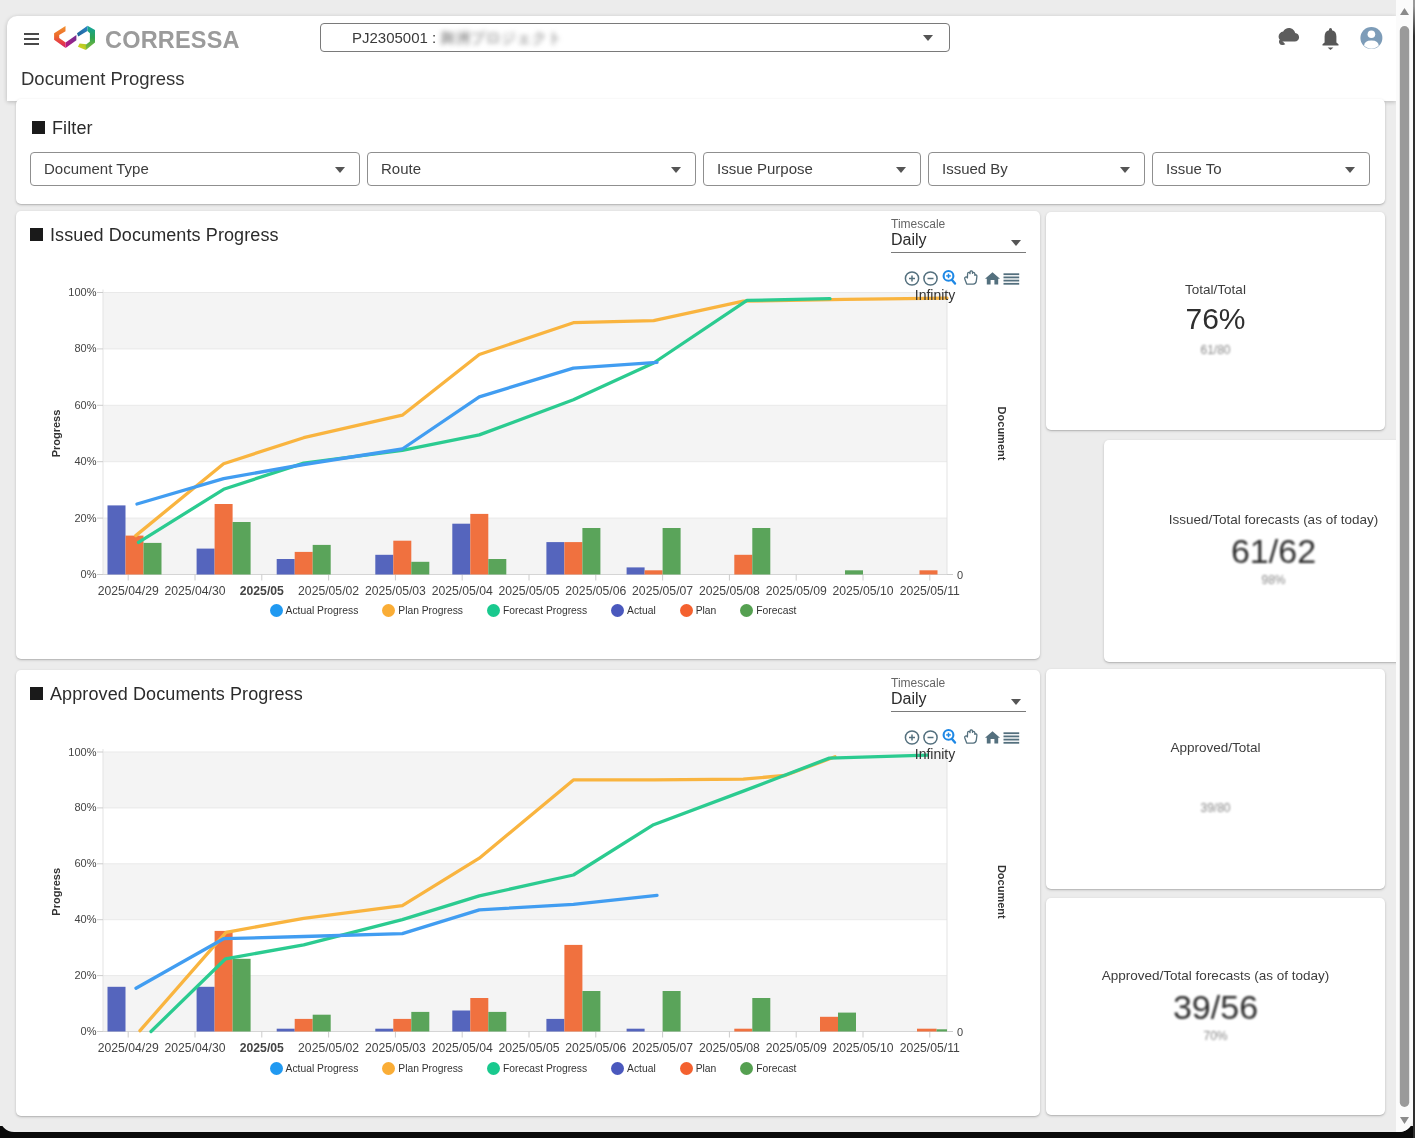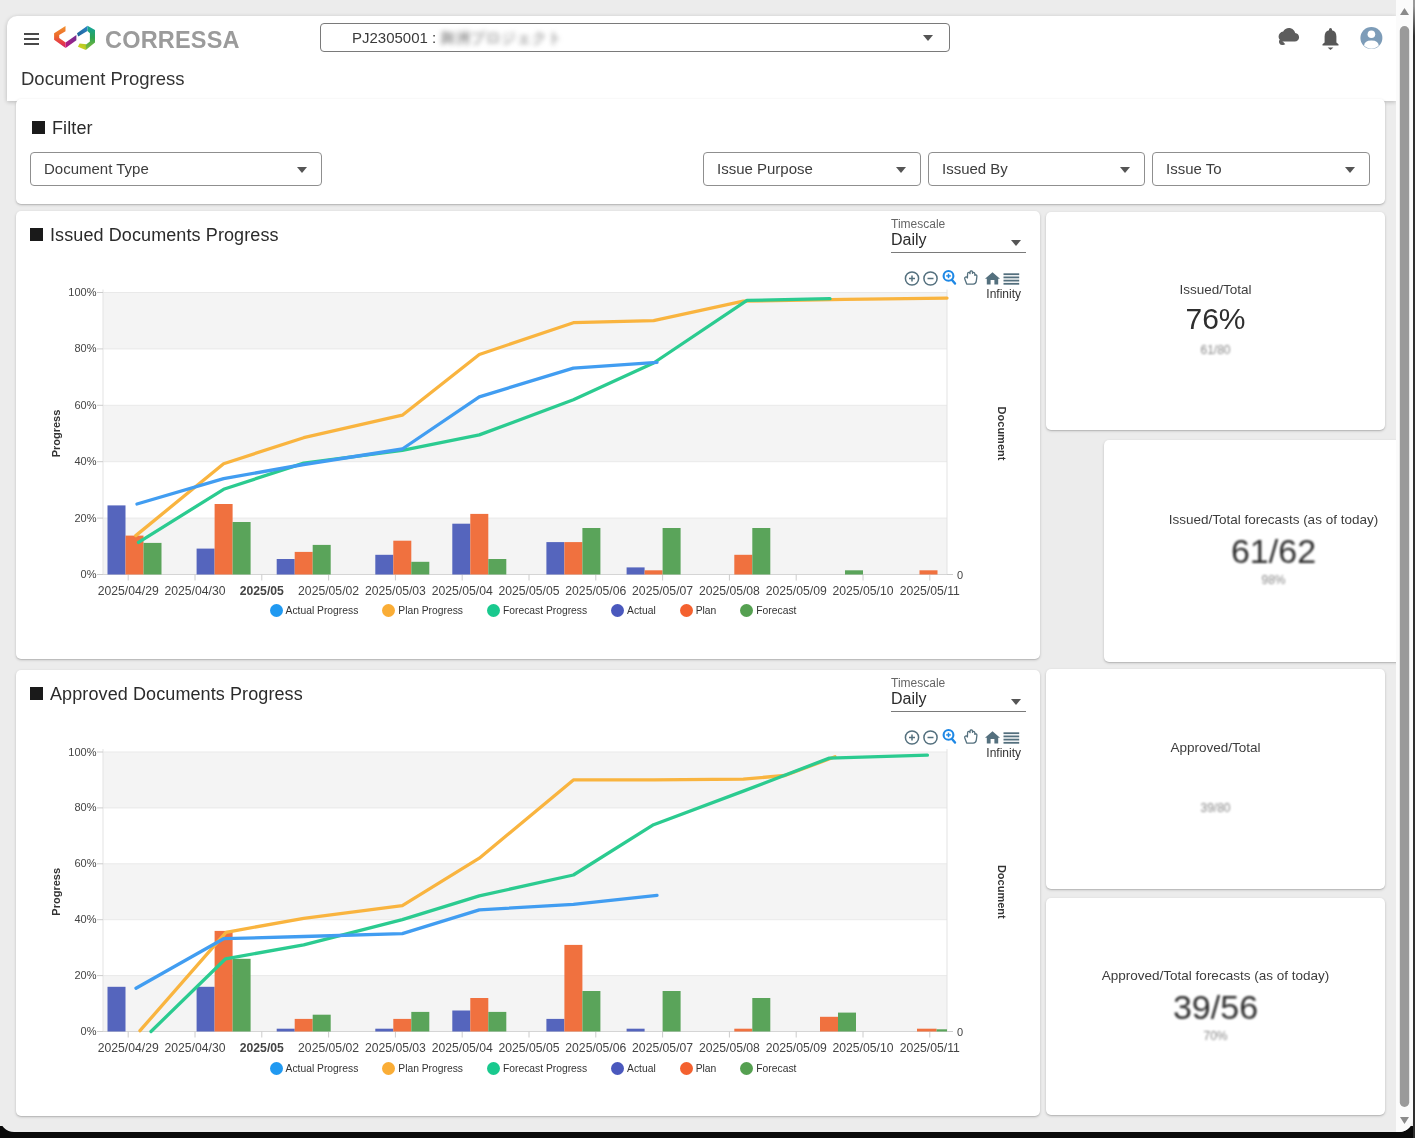--- a/index.html
+++ b/index.html
@@ -9,21 +9,21 @@
 #sbar { position:absolute; left:1395.5px; top:0; width:17px; height:1132px; background:#fbfbfb; }
 .card { position:absolute; background:#fff; border-radius:5px; box-shadow:0 1px 3px rgba(0,0,0,0.18),0 1px 1px rgba(0,0,0,0.1); }
 .sqtitle { position:absolute; font-size:18px; color:#2b2b2b; letter-spacing:0.1px; }
 .sqtitle::before { content:""; display:inline-block; width:13px; height:13px; background:#1a1a1a; margin-right:7px; }
 .fsel { position:absolute; top:53px; height:34px; border:1px solid #8f8f8f; border-radius:4px; font-size:15px; color:#3d3d3d; line-height:32px; padding-left:13px; }
 .caret { position:absolute; right:14px; top:14px; width:0; height:0; border-left:5.5px solid transparent; border-right:5.5px solid transparent; border-top:6px solid #555; }
 .ts-label { position:absolute; left:875px; top:6px; font-size:12px; color:#666; }
 .ts-value { position:absolute; left:875px; top:20px; font-size:16px; color:#2b2b2b; }
 .ts-line { position:absolute; left:875px; top:41px; width:135px; height:0; border-bottom:1.4px solid #7a7a7a; }
 .ts-caret { position:absolute; left:995px; top:29px; width:0; height:0; border-left:5px solid transparent; border-right:5px solid transparent; border-top:6px solid #555; }
-.infin { position:absolute; left:905px; top:76px; width:100px; text-align:right; font-size:12px; color:#333; }
+.infin { position:absolute; left:869px; top:76px; width:100px; text-align:center; font-size:14px; color:#333; }
 .legend { position:absolute; left:95px; width:844px; display:flex; justify-content:center; gap:24px; align-items:center; font-size:10.3px; color:#333; }
 .li { display:flex; align-items:center; }
 .dot { width:13px; height:13px; border-radius:50%; margin-right:3px; display:inline-block; }
 .sc-label { position:absolute; left:0; width:100%; text-align:center; font-size:13.5px; color:#3d3d3d; }
 .sc-big { position:absolute; left:0; width:100%; text-align:center; font-size:32px; color:#2e2e2e; }
 .sc-small { position:absolute; left:0; width:100%; text-align:center; font-size:12px; color:#888; filter:blur(1.3px); }
 </style></head>
 <body>
 <div id="blackbar"></div>
 <div id="sliver"></div>
@@ -87,21 +87,22 @@
 <g clip-path="url(#avc)">
 <circle cx="102.4" cy="16.2" r="3.8" fill="#fff"></circle>
 <path d="M95 28.2 q0 -5.8 7.4 -5.8 q7.4 0 7.4 5.8 l0 4 l-14.8 0 z" fill="#fff"></path>
 </g>
 </svg>
     <div style="position:absolute;left:14px;top:52px;font-size:18.5px;color:#333">Document Progress</div>
   </div>
 
   <div class="card" style="left:16px;top:99px;width:1369px;height:105px">
     <div class="sqtitle" style="left:16px;top:19px">Filter</div>
-    <div class="fsel" style="left:14px;width:292px"><span>Document Type</span><i class="caret"></i></div>
+    <div class="fsel" style="left:14px;width:330px"><span>Document Type</span><i class="caret"></i></div>
+      <div class="fsel" style="left:351px;width:329px"><span>Route</span><i class="caret"></i></div>
       <div class="fsel" style="left:687px;width:218px"><span>Issue Purpose</span><i class="caret"></i></div>
       <div class="fsel" style="left:912px;width:217px"><span>Issued By</span><i class="caret"></i></div>
       <div class="fsel" style="left:1136px;width:218px"><span>Issue To</span><i class="caret"></i></div>
   </div>
 
   <div class="card" style="left:16px;top:211px;width:1024px;height:448px">
     <svg width="1024" height="448" viewBox="0 0 1024 448" style="position:absolute;left:0;top:0">
 <rect x="87" y="307.1" width="844" height="56.4" fill="#f4f4f4"></rect>
 <rect x="87" y="250.7" width="844" height="56.4" fill="#ffffff"></rect>
 <rect x="87" y="194.3" width="844" height="56.4" fill="#f4f4f4"></rect>
@@ -339,21 +340,21 @@
         <span class="li"><span class="dot" style="background:#2099F1"></span>Actual Progress</span>
         <span class="li"><span class="dot" style="background:#FAAD36"></span>Plan Progress</span>
         <span class="li"><span class="dot" style="background:#19C98E"></span>Forecast Progress</span>
         <span class="li"><span class="dot" style="background:#4A58BD"></span>Actual</span>
         <span class="li"><span class="dot" style="background:#F4612F"></span>Plan</span>
         <span class="li"><span class="dot" style="background:#55A051"></span>Forecast</span>
       </div>
   </div>
 
   <div class="card" style="left:1046px;top:212px;width:339px;height:218px">
-      <div class="sc-label" style="top:70px">Issued/Total</div>
+      <div class="sc-label" style="top:70px">Total/Total</div>
       <div class="sc-big" style="top:90px;font-size:30px;">76%</div>
       <div class="sc-small" style="top:131px">61/80</div>
     </div>
   <div class="card" style="left:1104px;top:440px;width:339px;height:222px">
       <div class="sc-label" style="top:72px">Issued/Total forecasts (as of today)</div>
       <div class="sc-big" style="top:92px;filter:blur(1px);font-size:34px;">61/62</div>
       <div class="sc-small" style="top:133px">98%</div>
     </div>
   <div class="card" style="left:1046px;top:669px;width:339px;height:220px">
       <div class="sc-label" style="top:71px">Approved/Total</div>

